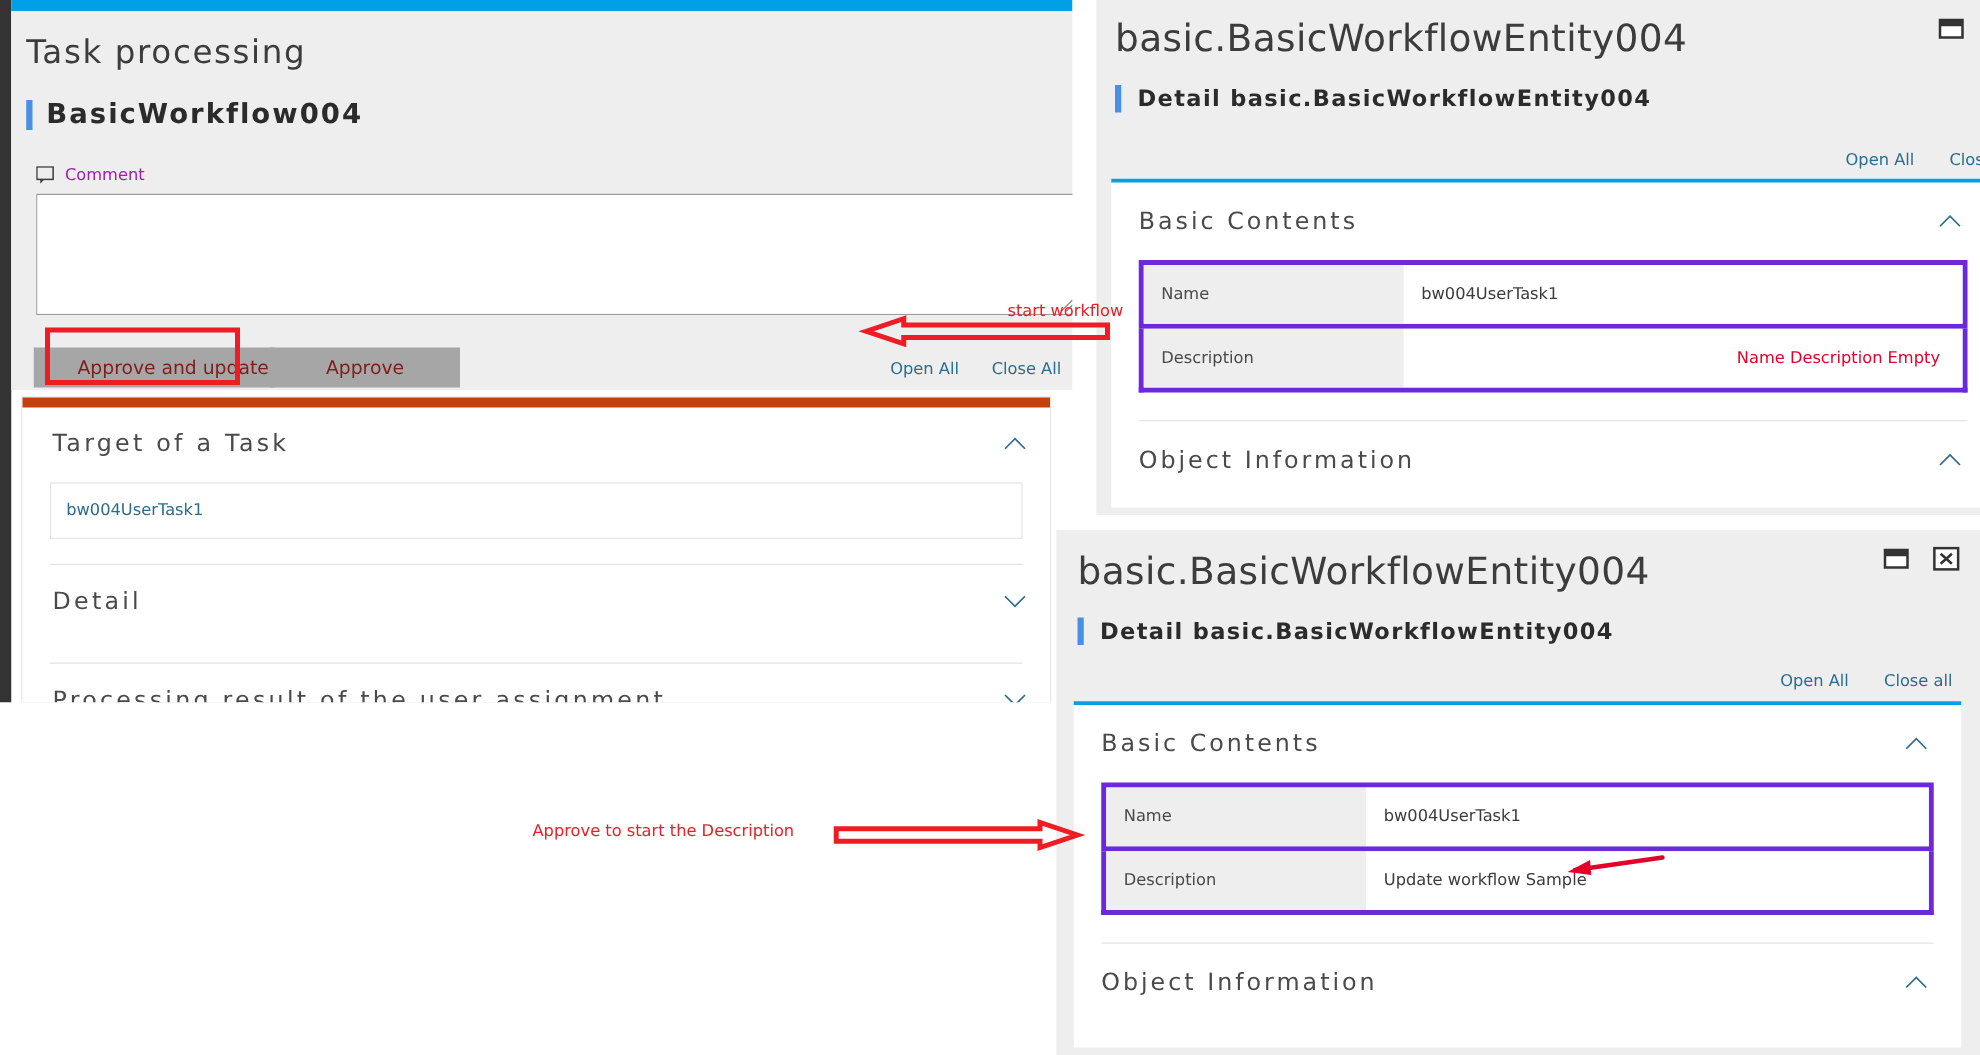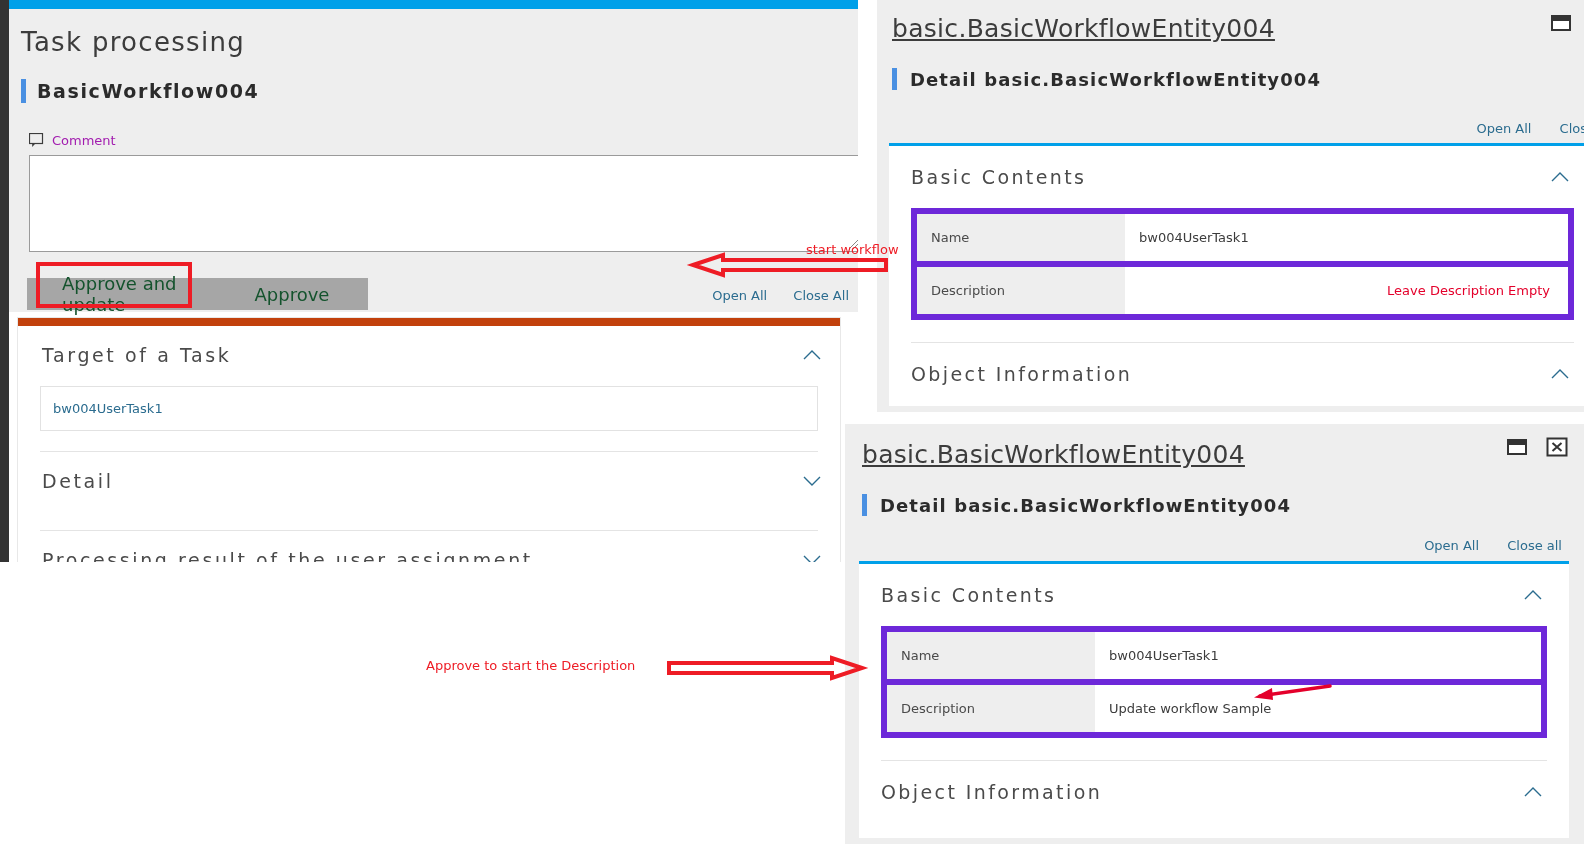--- a/index.html
+++ b/index.html
@@ -40,41 +40,41 @@
     letter-spacing: 1.3px;
   }
   .wf-name-wrap {
     position: absolute; left: 12px; top: 70px;
     display: flex; align-items: center;
   }
   .wf-accent {
     width: 5px; height: 24px; background: #4a90e2; margin-right: 11px;
   }
   .wf-name {
-    font-size: 19px; font-weight: bold; color: #2b2b2b; letter-spacing: 1.6px;
+    font-size: 22px; font-weight: bold; color: #2b2b2b; letter-spacing: 1.6px;
   }
   .comment-label-row {
     position: absolute; left: 20px; top: 124px;
     display: flex; align-items: center; gap: 7px;
   }
   .bubble-icon { width: 16px; height: 15px; display:block; }
   .comment-label { font-size: 13px; color: #a21caf; }
   .comment-box {
     position: absolute; left: 20px; top: 146px;
     width: 833px; height: 97px;
     background: #ffffff; border: 1px solid #9a9a9a;
   }
   .resize-grip {
     position: absolute; right: 2px; bottom: 1px;
     width: 12px; height: 12px;
   }
   .btn {
     position: absolute; top: 269px; height: 32px;
-    background: #a6a6a6; color: #14532d;
-    font-size: 18px; border: none;
+    background: #a6a6a6; color: #7f1d1d;
+    font-size: 15px; border: none;
     display: flex; align-items: center; justify-content: center;
     cursor: pointer;
   }
   .btn-approve { left: 18px; width: 193px; justify-content: flex-start; padding-left: 35px; }
   .btn-cancel { left: 207px; width: 152px; }
   .redbox {
     position: absolute; left: 36px; top: 262px;
     width: 156px; height: 46px;
     border: 4px solid #ee1c25; background: transparent;
     pointer-events: none;
@@ -114,38 +114,37 @@
   }
   .kv-val {
     flex: 1; background: #ffffff; padding: 14px 12px;
     font-size: 13px; color: #2b6c8f;
   }
   .sec-divider { margin: 20px 22px 0 22px; border-top: 1px solid #e4e4e4; }
 
   
   .dlg { position: absolute; background: #eeeeee; overflow: hidden; }
   .dlg-title {
-    position: absolute; font-size: 25px; color: #3c3c3c; letter-spacing: 0.3px;
+    position: absolute; font-size: 30px; color: #3c3c3c; letter-spacing: 0.3px;
     font-weight: 400;
-    text-decoration: underline;
   }
   .dlg-sub-wrap { position: absolute; display: flex; align-items: center; }
   .dlg-sub-accent { width: 5px; height: 22px; background: #4a90e2; margin-right: 13px; }
   .dlg-sub { font-size: 18px; font-weight: bold; color: #2b2b2b; letter-spacing: 1.1px; }
   .dlg-links { position: absolute; font-size: 13px; color: #2b6c8f; }
   .dlg-links span { cursor: pointer; margin-left: 24px; }
   .win-btn {
     position: absolute; width: 22px; height: 20px; cursor: pointer;
   }
   .dlg-card {
     position: absolute; background: #ffffff;
     border-top: 3px solid #00a0e9;
     overflow: hidden;
   }
-  .dlg-kv { border: 6px solid #6d28d9; display: flex; }
+  .dlg-kv { border: 4px solid #6d28d9; display: flex; }
   .dlg-kv-key { width: 208px; background: #eeeeee; padding: 16px 14px; font-size: 13px; color: #4a4a4a; }
   .dlg-kv-val { flex: 1; background: #ffffff; padding: 16px 14px; font-size: 13px; color: #3c3c3c; position: relative; }
   .kv-note-red { color: #e4002b; position: absolute; right: 20px; top: 16px; font-size: 13px; }
 
   
   .anno-text {
     position: absolute; color: #ee1c25; font-size: 13px; white-space: nowrap;
   }
   .anno-svg { position: absolute; overflow: visible; }
 </style>
@@ -253,21 +252,21 @@
         </svg>
       </div>
 
       <div class="dlg-kv" style="margin:0 22px;">
         <div class="dlg-kv-key">Name</div>
         <div class="dlg-kv-val">bw004UserTask1</div>
       </div>
       <div class="dlg-kv" style="margin:0 22px; border-top:none;">
         <div class="dlg-kv-key">Description</div>
         <div class="dlg-kv-val">
-          <span class="kv-note-red" style="right:18px;">Leave Description Empty</span>
+          <span class="kv-note-red" style="right:18px;">Name Description Empty</span>
         </div>
       </div>
 
       <div class="sec-divider" style="margin:22px 22px 0 22px;"></div>
 
       <div class="sec-head" style="height:62px; padding:0 26px 0 22px;">
         <div class="sec-title" style="letter-spacing:2.4px;">Object Information</div>
         <svg width="20" height="12" viewBox="0 0 20 12" class="chev">
           <polyline points="2,10 10,2 18,10" fill="none" stroke="#2b6c8f" stroke-width="1.4"></polyline>
         </svg>

